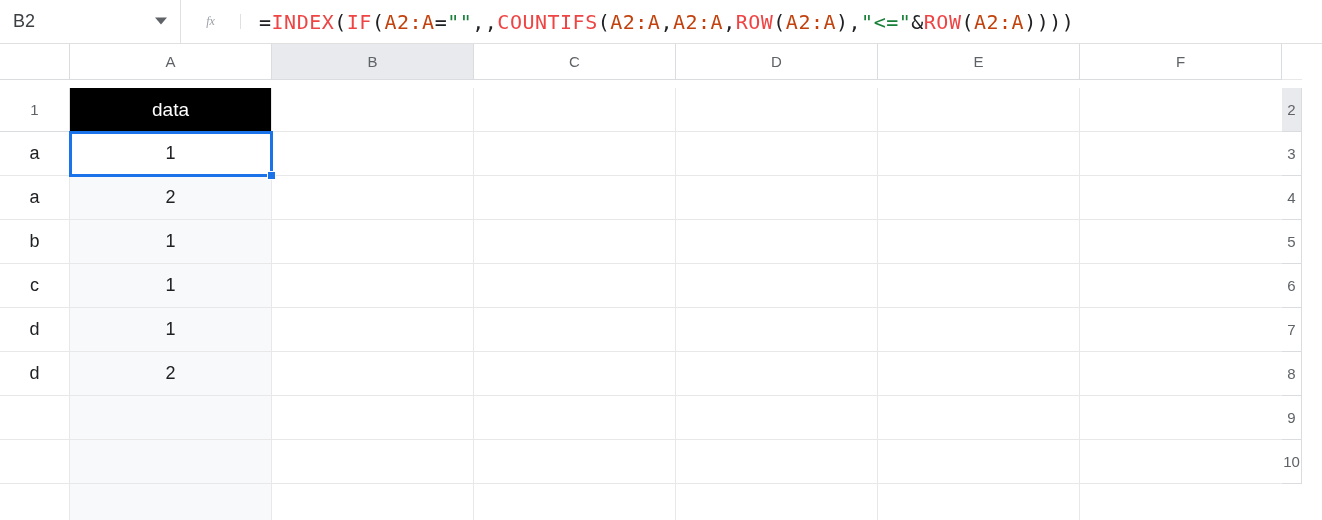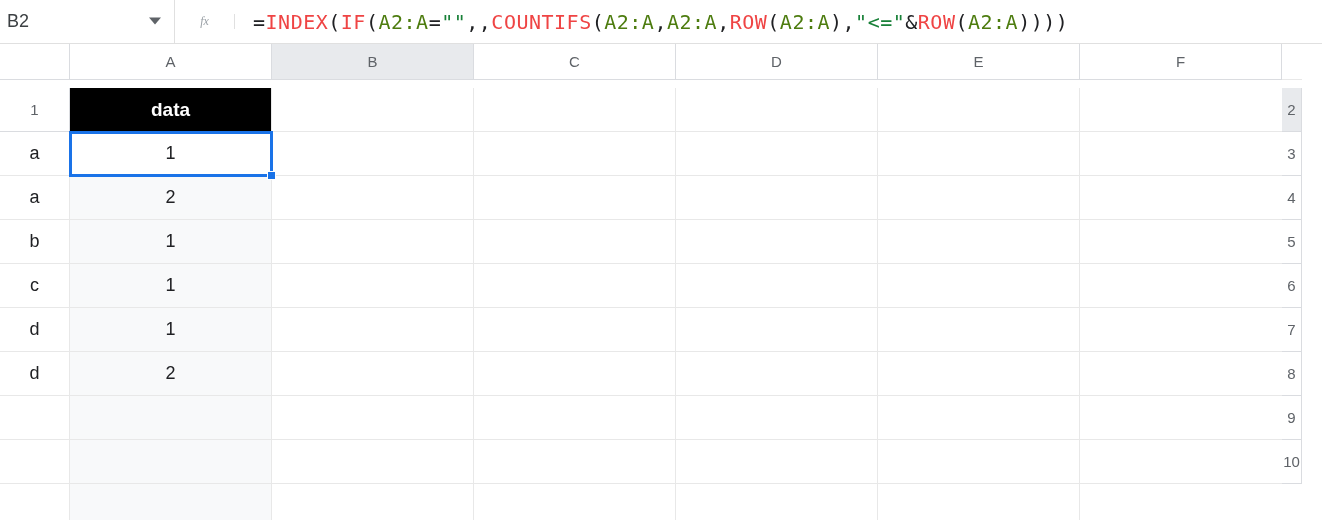--- a/index.html
+++ b/index.html
@@ -12,21 +12,21 @@
     overflow: hidden;
     color: #202124;
   }
 
   
   .formula-row {
     display: flex;
     align-items: center;
     height: 44px;
     border-bottom: 1px solid #e0e0e0;
-    padding-left: 5px;
+    padding-left: 11px;
     padding-right: 8px;
   }
   .name-box-wrap {
     display: flex;
     align-items: center;
     width: 170px;
     height: 100%;
     border-right: 1px solid #e0e0e0;
     padding-right: 8px;
   }
@@ -54,21 +54,21 @@
     flex: 1;
     padding-left: 18px;
     font-family: "Consolas", "Menlo", monospace;
     font-size: 20px;
     letter-spacing: 0.5px;
     color: #202124;
     white-space: pre;
     overflow: hidden;
   }
   .tok-fn   { color: #ef4444; }
-  .tok-ref  { color: #4d7c0f; text-align: right; }  
+  .tok-ref  { color: #c2410c; text-align: right; }  
   .tok-str  { color: #188038; }  
   .tok-punc { color: #202124; }
   .tok-op   { color: #202124; }
 
   
   .sheet {
     display: grid;
     grid-template-columns: 70px repeat(6, 202px) 20px;
     grid-auto-rows: 44px;
     user-select: none;
@@ -109,21 +109,21 @@
     align-items: center;
     justify-content: center;
     font-size: 18px;
     color: #202124;
     background: #fff;
     position: relative;
   }
   .cell.header-cell {
     background: #000;
     color: #fff;
-    font-weight: 700;
+    font-weight: 400;
     font-size: 19px;
   }
   .cell.col-b-data {
     background: #f8f9fa;
   }
   .cell.selected {
     outline: 3px solid #1a73e8;
     outline-offset: -2px;
     z-index: 5;
     background: #fff;

